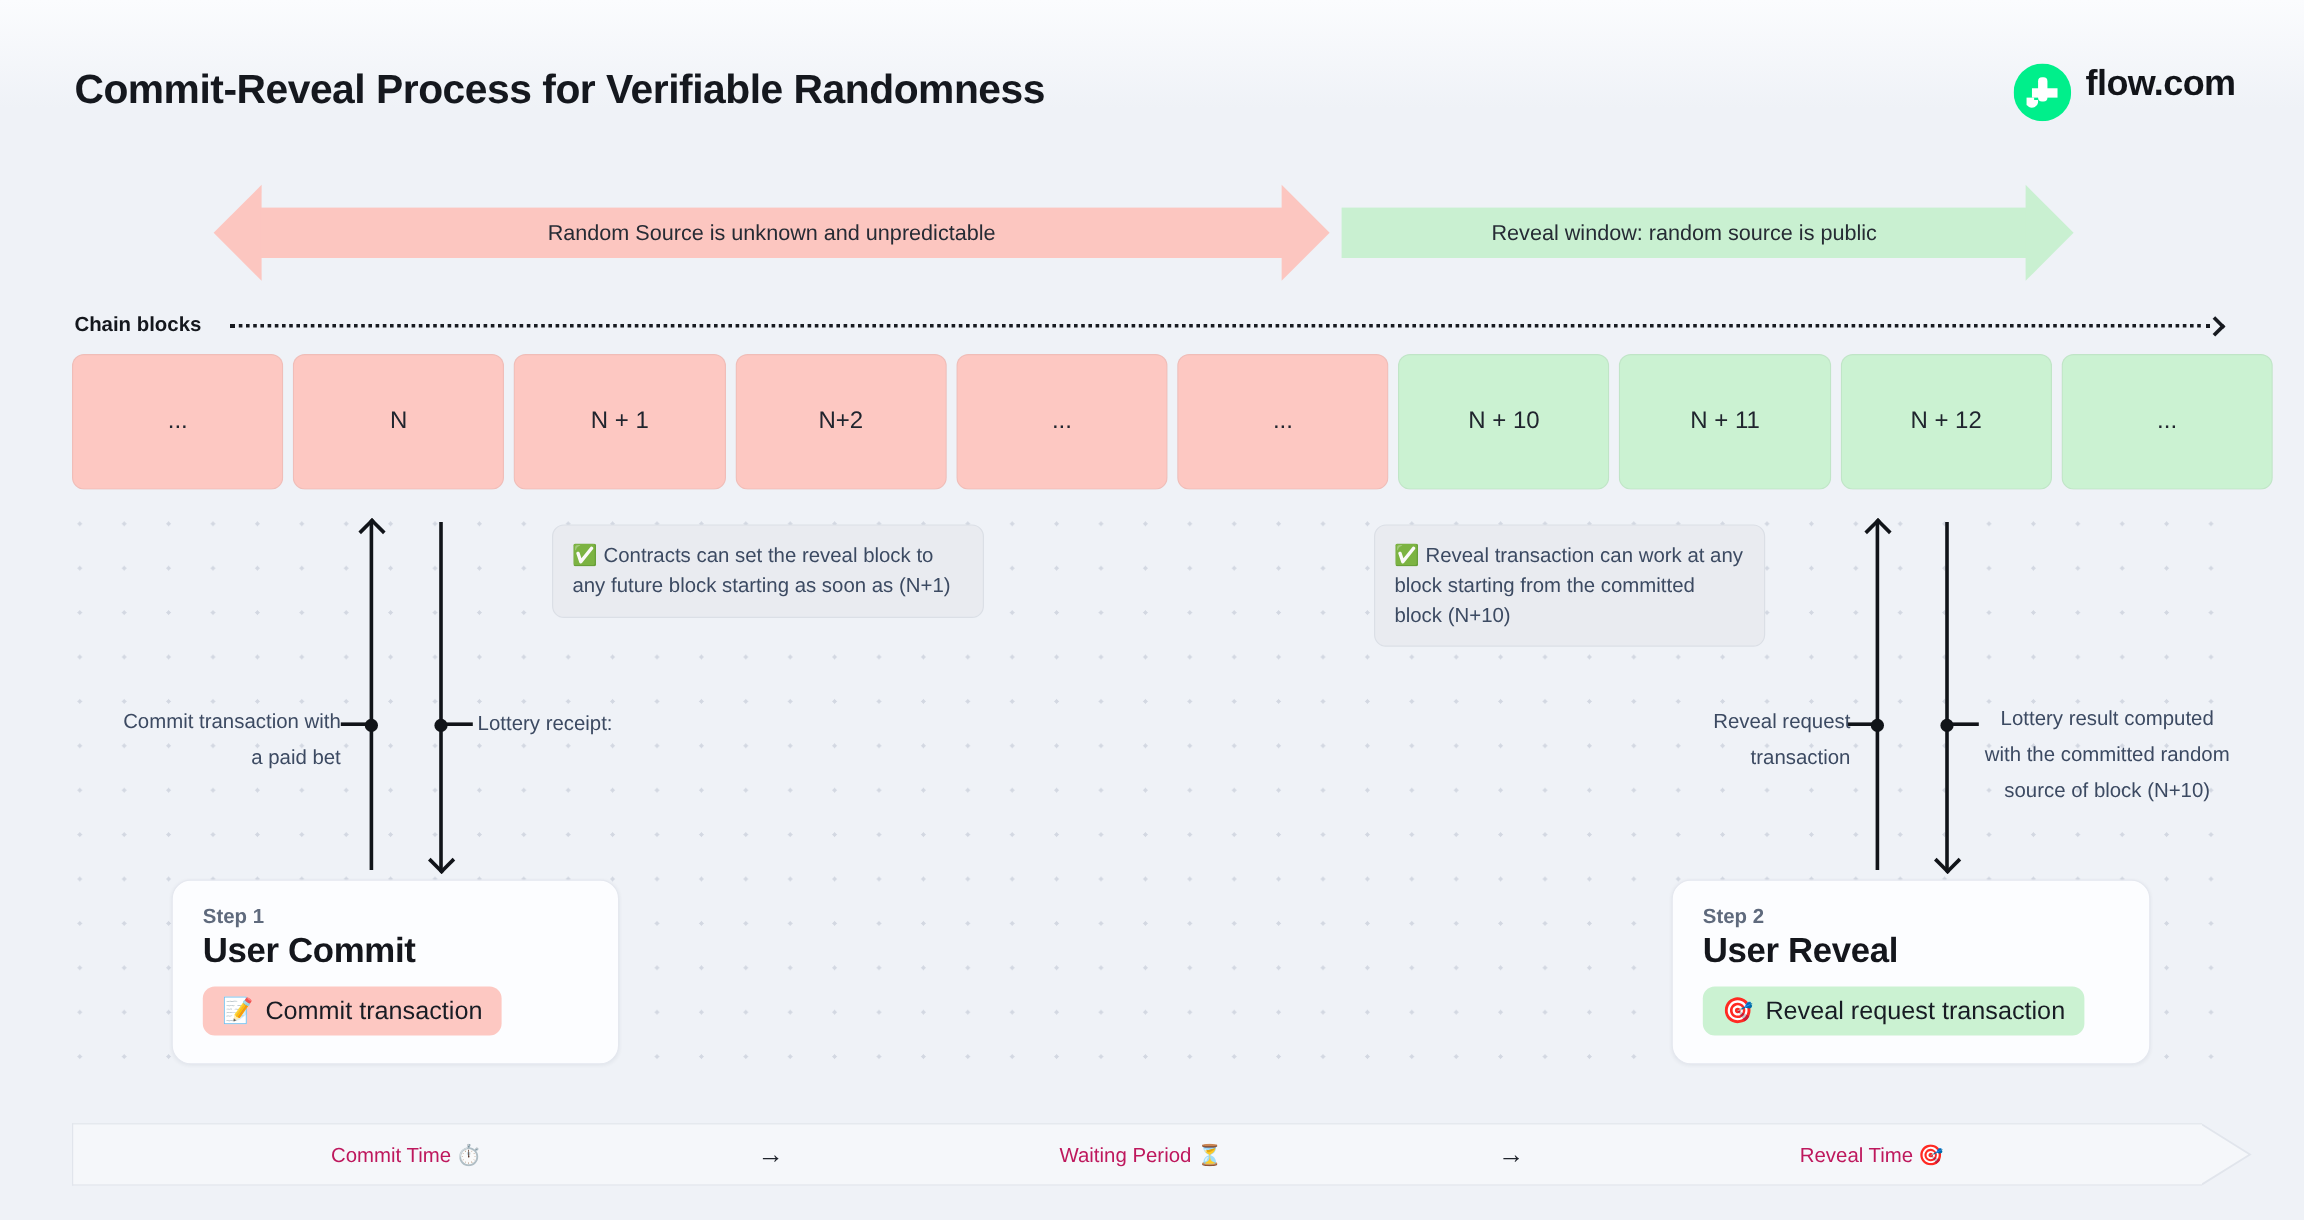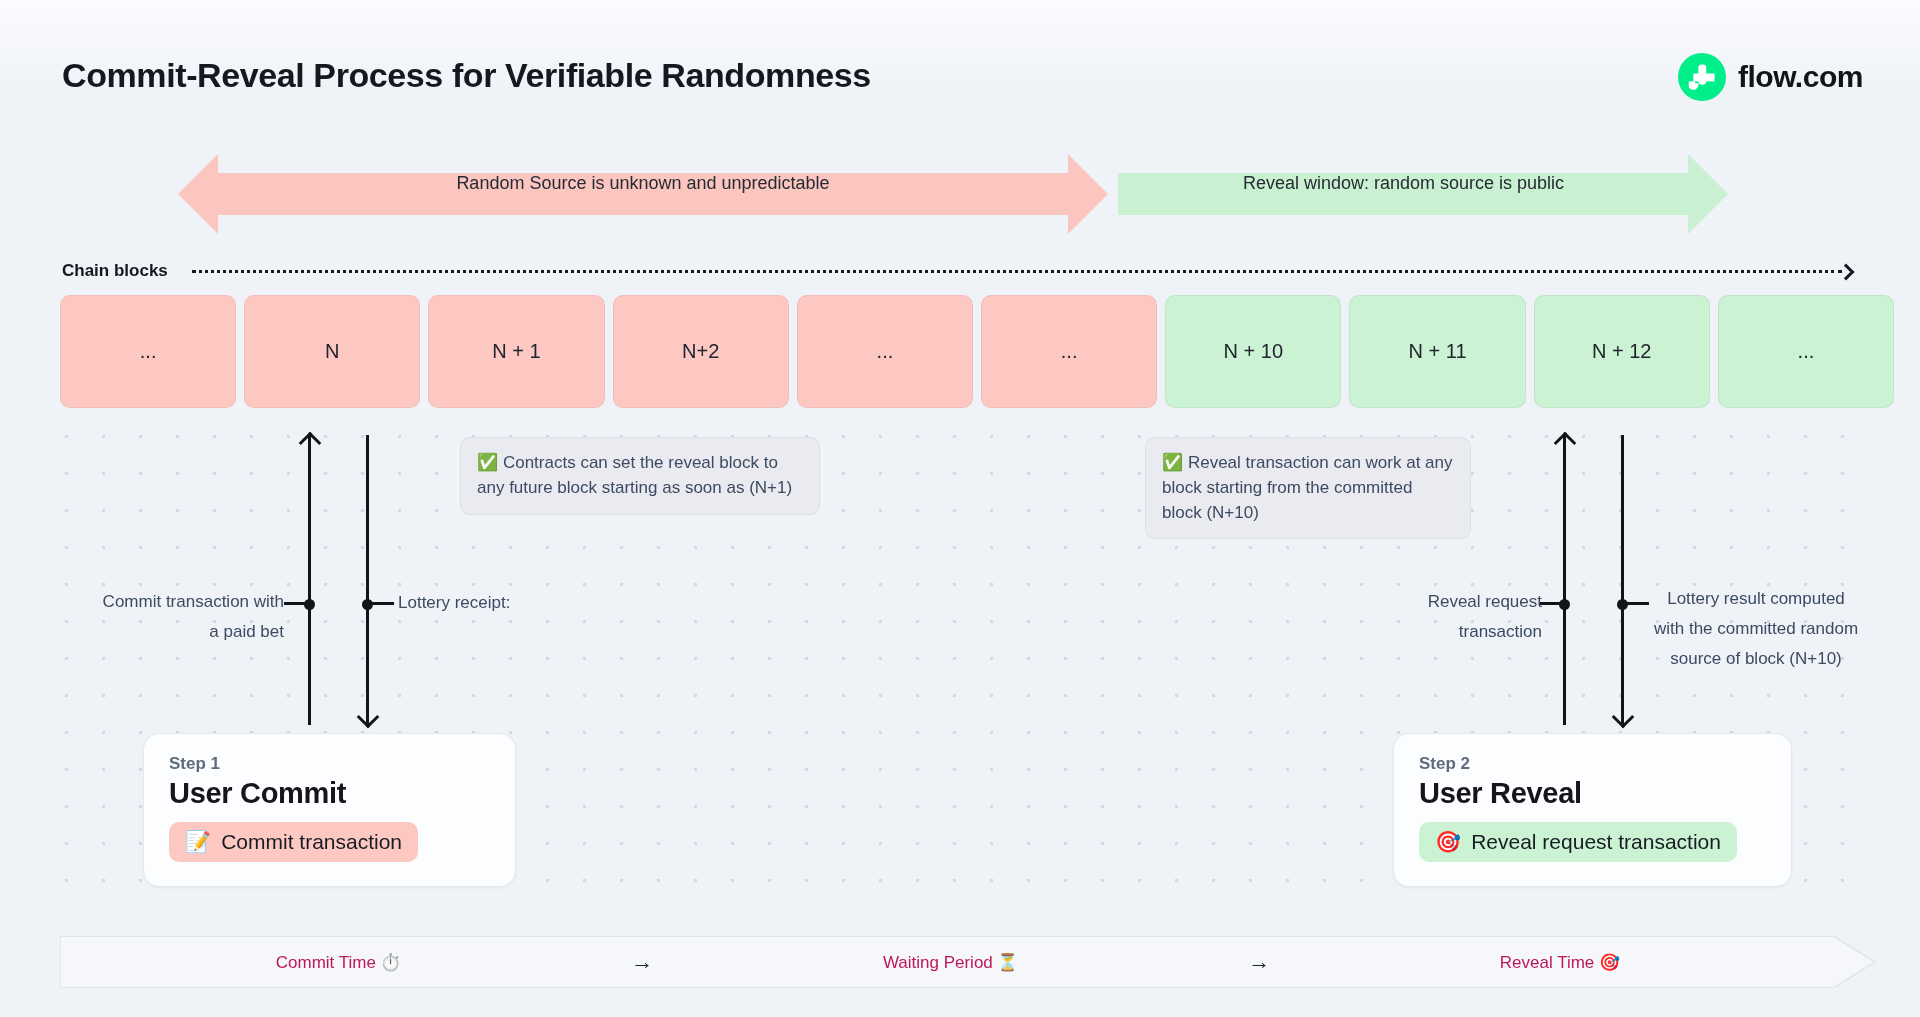--- a/index.html
+++ b/index.html
@@ -5,29 +5,29 @@
   * { margin:0; padding:0; box-sizing:border-box; }
   html,body { background:#eef1f6; }
   .canvas {
     position:relative; width:1920px; height:1017px; overflow:hidden;
     background:linear-gradient(#fbfcfe 0px, #eff2f7 90px);
     font-family:"Liberation Sans", sans-serif; color:#1b2029;
   }
 
   
   .title { position:absolute; left:62px; top:56px; font-size:34px; font-weight:600; letter-spacing:-0.4px; color:#15181e; }
-  .brand { position:absolute; left:1678px; top:53px; display:flex; align-items:center; gap:12px; cursor:pointer; }
+  .brand { position:absolute; left:1678px; top:53px; display:flex; align-items:flex-start; gap:12px; cursor:pointer; }
   .brand-circle { width:48px; height:48px; }
   .brand-name { font-size:30px; font-weight:800; color:#121419; letter-spacing:-0.5px; }
 
   
   .band { position:absolute; top:154px; height:80px; }
   .band-red  { left:178px;  width:930px; }
   .band-green{ left:1118px; width:610px; }
-  .band-body { position:absolute; top:19px; height:42px; display:flex; justify-content:center; }
+  .band-body { position:absolute; top:19px; height:42px; display:flex; align-items:center; justify-content:center; }
   .band-red  .band-body { left:39px; right:39px; background:#fcc6c0; }
   .band-green .band-body{ left:0; right:39px; background:#c9f0d1; }
   .tri { position:absolute; width:0; height:0; border-top:40px solid transparent; border-bottom:40px solid transparent; top:0; }
   .tri-left  { left:0; border-right:40px solid #fcc6c0; }
   .tri-right-red  { right:0; border-left:40px solid #fcc6c0; }
   .tri-right-green{ right:0; border-left:40px solid #c9f0d1; }
   .band-label { font-size:18px; color:#262b34; white-space:nowrap; }
 
   
   .chain-label { position:absolute; left:62px; top:261px; font-size:17px; font-weight:700; color:#14171d; }

